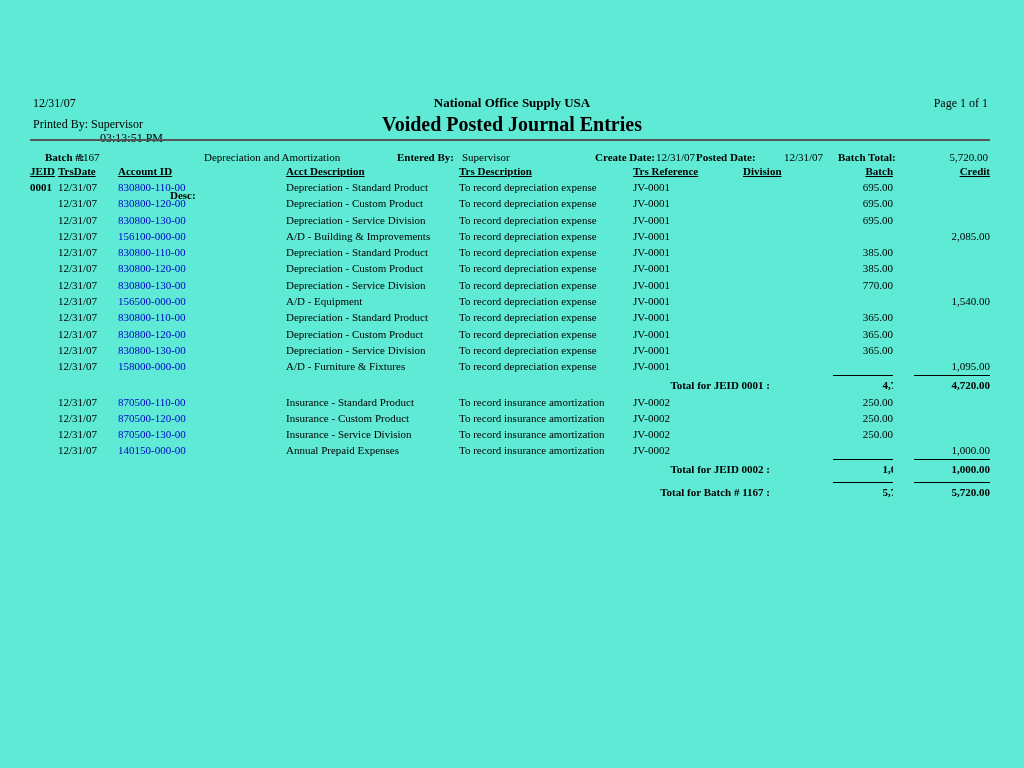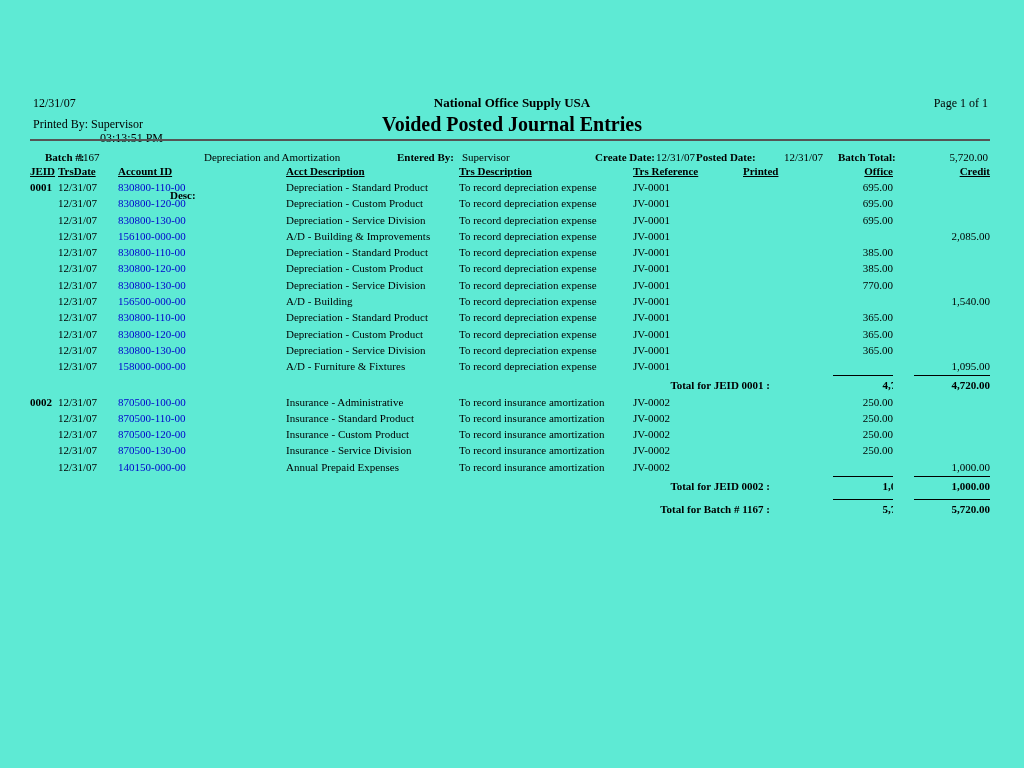--- a/index.html
+++ b/index.html
@@ -111,22 +111,22 @@
         <col class="col-credit">
     </colgroup>
     <thead>
       <tr>
         <th><span>JEID</span></th>
         <th><span>TrsDate</span></th>
         <th><span>Account ID</span></th>
         <th><span>Acct Description</span></th>
         <th><span>Trs Description</span></th>
         <th><span>Trs Reference</span></th>
-        <th><span>Printed</span></th>
-        <th class="h-debit"><span>Office</span></th>
+        <th><span>Division</span></th>
+        <th class="h-debit"><span>Batch</span></th>
         <th class="h-credit"><span>Credit</span></th>
       </tr>
     </thead>
     <tbody>
         <tr class="entry-row">
       <td class="c-jeid">0001</td>
       <td class="c-date">12/31/07</td>
       <td class="c-acct">830800-110-00</td>
       <td class="c-adesc">Depreciation - Standard Product</td>
       <td class="c-tdesc">To record depreciation expense</td>
@@ -198,21 +198,21 @@
       <td class="c-tdesc">To record depreciation expense</td>
       <td class="c-tref">JV-0001</td>
       <td class="c-rje"></td>
       <td class="c-debit">770.00</td>
       <td class="c-credit"></td>
     </tr>
         <tr class="entry-row">
       <td class="c-jeid"></td>
       <td class="c-date">12/31/07</td>
       <td class="c-acct">156500-000-00</td>
-      <td class="c-adesc">A/D - Building</td>
+      <td class="c-adesc">A/D - Equipment</td>
       <td class="c-tdesc">To record depreciation expense</td>
       <td class="c-tref">JV-0001</td>
       <td class="c-rje"></td>
       <td class="c-debit"></td>
       <td class="c-credit">1,540.00</td>
     </tr>
         <tr class="entry-row">
       <td class="c-jeid"></td>
       <td class="c-date">12/31/07</td>
       <td class="c-acct">830800-110-00</td>
@@ -255,31 +255,20 @@
       <td class="c-rje"></td>
       <td class="c-debit"></td>
       <td class="c-credit">1,095.00</td>
     </tr>
         <tr class="total-row">
       <td class="t-label" colspan="7">Total for JEID 0001 :</td>
       <td class="t-debit"><span class="tot-val">4,720.00</span></td>
       <td class="t-credit"><span class="tot-val">4,720.00</span></td>
     </tr>
         <tr class="entry-row">
-      <td class="c-jeid">0002</td>
-      <td class="c-date">12/31/07</td>
-      <td class="c-acct">870500-100-00</td>
-      <td class="c-adesc">Insurance - Administrative</td>
-      <td class="c-tdesc">To record insurance amortization</td>
-      <td class="c-tref">JV-0002</td>
-      <td class="c-rje"></td>
-      <td class="c-debit">250.00</td>
-      <td class="c-credit"></td>
-    </tr>
-        <tr class="entry-row">
       <td class="c-jeid"></td>
       <td class="c-date">12/31/07</td>
       <td class="c-acct">870500-110-00</td>
       <td class="c-adesc">Insurance - Standard Product</td>
       <td class="c-tdesc">To record insurance amortization</td>
       <td class="c-tref">JV-0002</td>
       <td class="c-rje"></td>
       <td class="c-debit">250.00</td>
       <td class="c-credit"></td>
     </tr>

